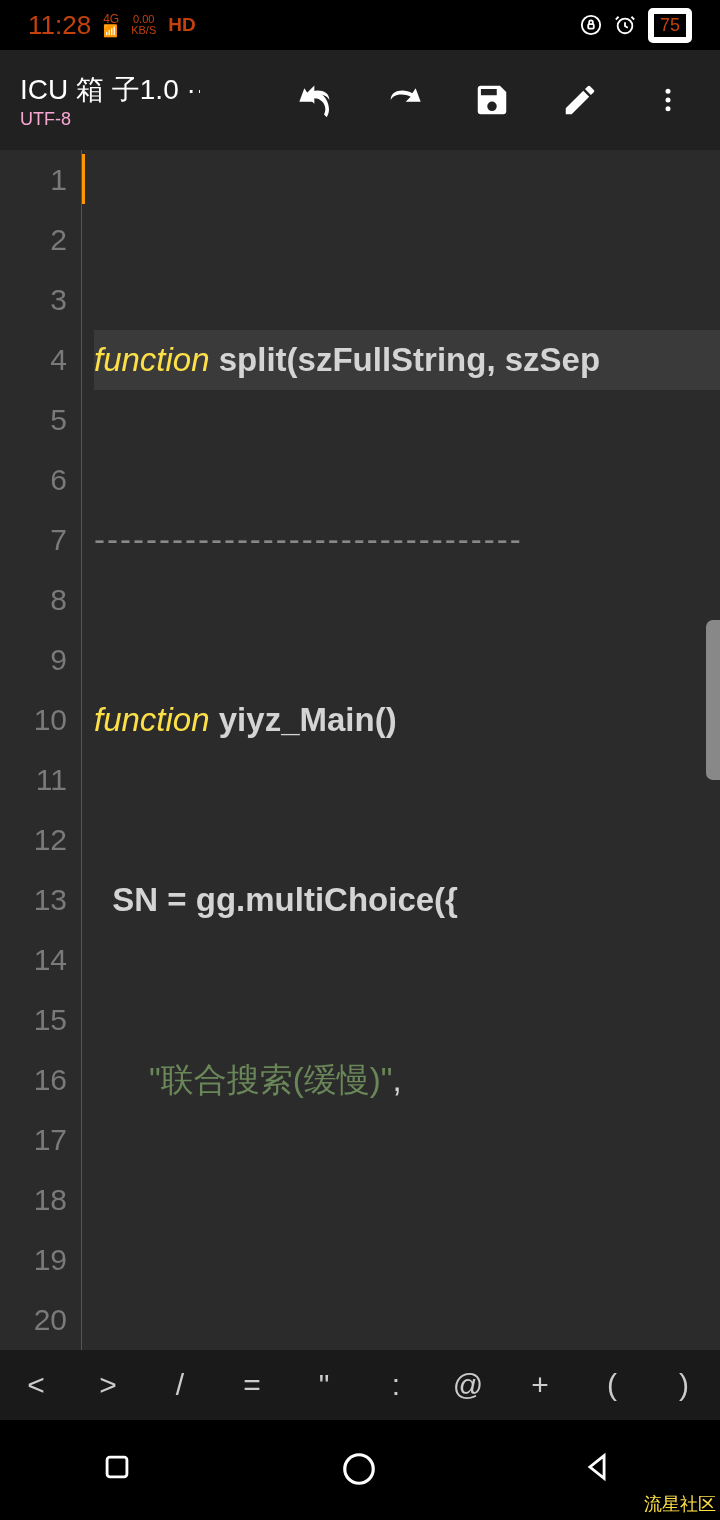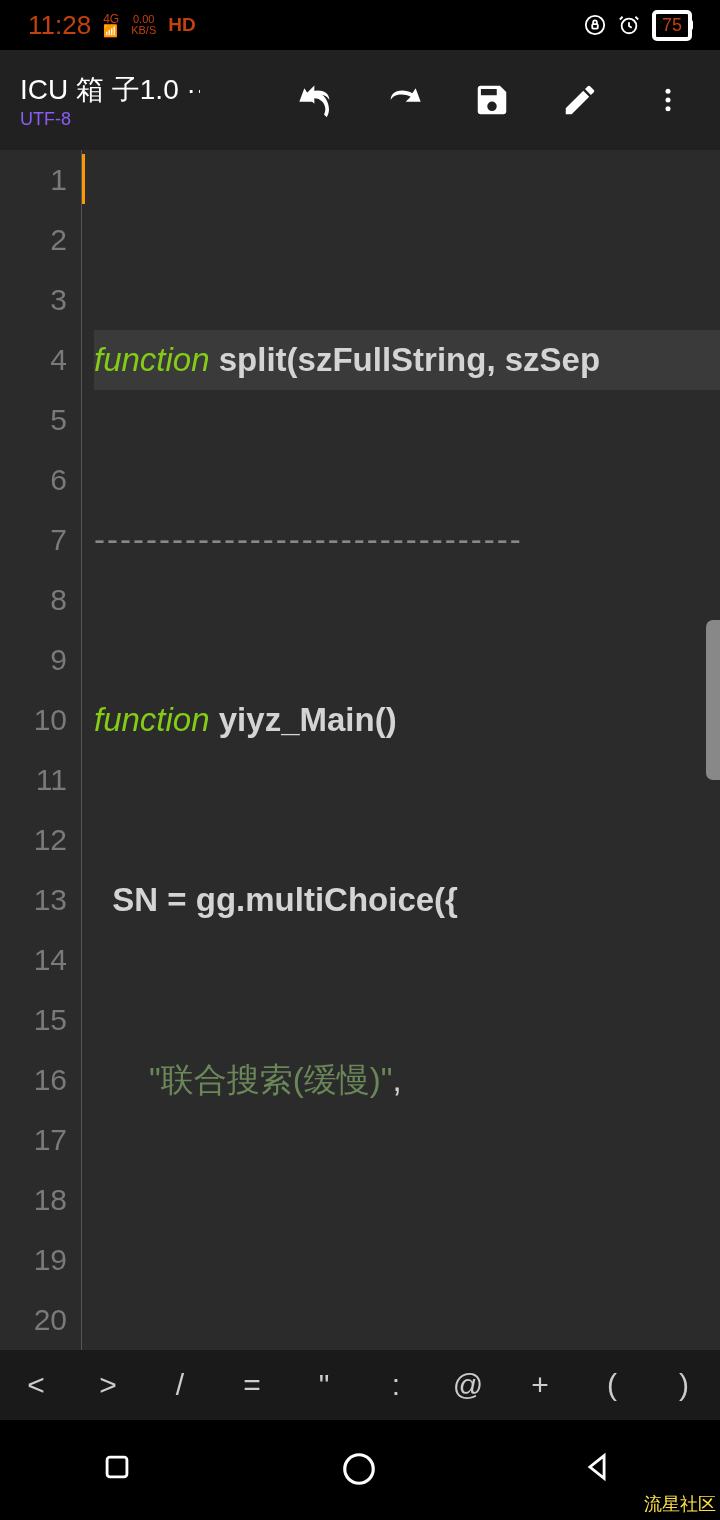--- a/index.html
+++ b/index.html
@@ -21,21 +21,21 @@
   padding: 0 28px;
   color: #c2410c;
   font-size: 22px;
 }
 .status-left { display: flex; align-items: center; gap: 12px; }
 .status-right { display: flex; align-items: center; gap: 12px; }
 .time { font-size: 26px; font-weight: 400; }
 .signal { font-size: 12px; line-height: 1; }
 .net-speed { font-size: 11px; line-height: 1; text-align: center; }
 .battery {
-  border: 4px solid #ffffff;
+  border: 6px solid #ffffff;
   border-radius: 5px;
   padding: 1px 6px;
   font-size: 18px;
   position: relative;
 }
 .battery::after {
   content: '';
   position: absolute;
   right: -5px;
   top: 30%;
@@ -54,21 +54,21 @@
 .app-bar {
   height: 100px;
   background: #212121;
   display: flex;
   align-items: center;
   padding: 0 20px;
   gap: 8px;
 }
 .file-info { flex: 0 0 180px; overflow: hidden; }
 .file-name { font-size: 28px; color: #fff; white-space: nowrap; }
-.file-enc { font-size: 18px; color: #8b5cf6; }
+.file-enc { font-size: 18px; color: #f9a8d4; }
 .toolbar-icons { flex: 1; display: flex; justify-content: flex-end; align-items: center; gap: 48px; padding-right: 12px; }
 .tb-icon { width: 40px; height: 40px; display: flex; align-items: center; justify-content: center; color: #fff; }
 
 .editor {
   display: flex;
   height: 1200px;
   background: #2b2b2b;
   font-size: 32px;
   line-height: 60px;
 }
@@ -84,21 +84,21 @@
 .gutter div { height: 60px; }
 .code {
   flex: 1;
   padding-left: 12px;
   white-space: pre;
   overflow: hidden;
   position: relative;
 }
 .code-line { height: 60px; font-size: 33px; }
 .line-highlight { background: #3a3a3a; }
-.kw-func { color: #84cc16; font-style: italic; }
+.kw-func { color: #fde047; font-style: italic; }
 .ident { color: #d4d4d4; font-weight: bold; }
 .str { color: #6a8759; }
 .cursor {
   position: absolute;
   left: 0;
   top: 4px;
   width: 3px;
   height: 50px;
   background: #ff9800;
 }

